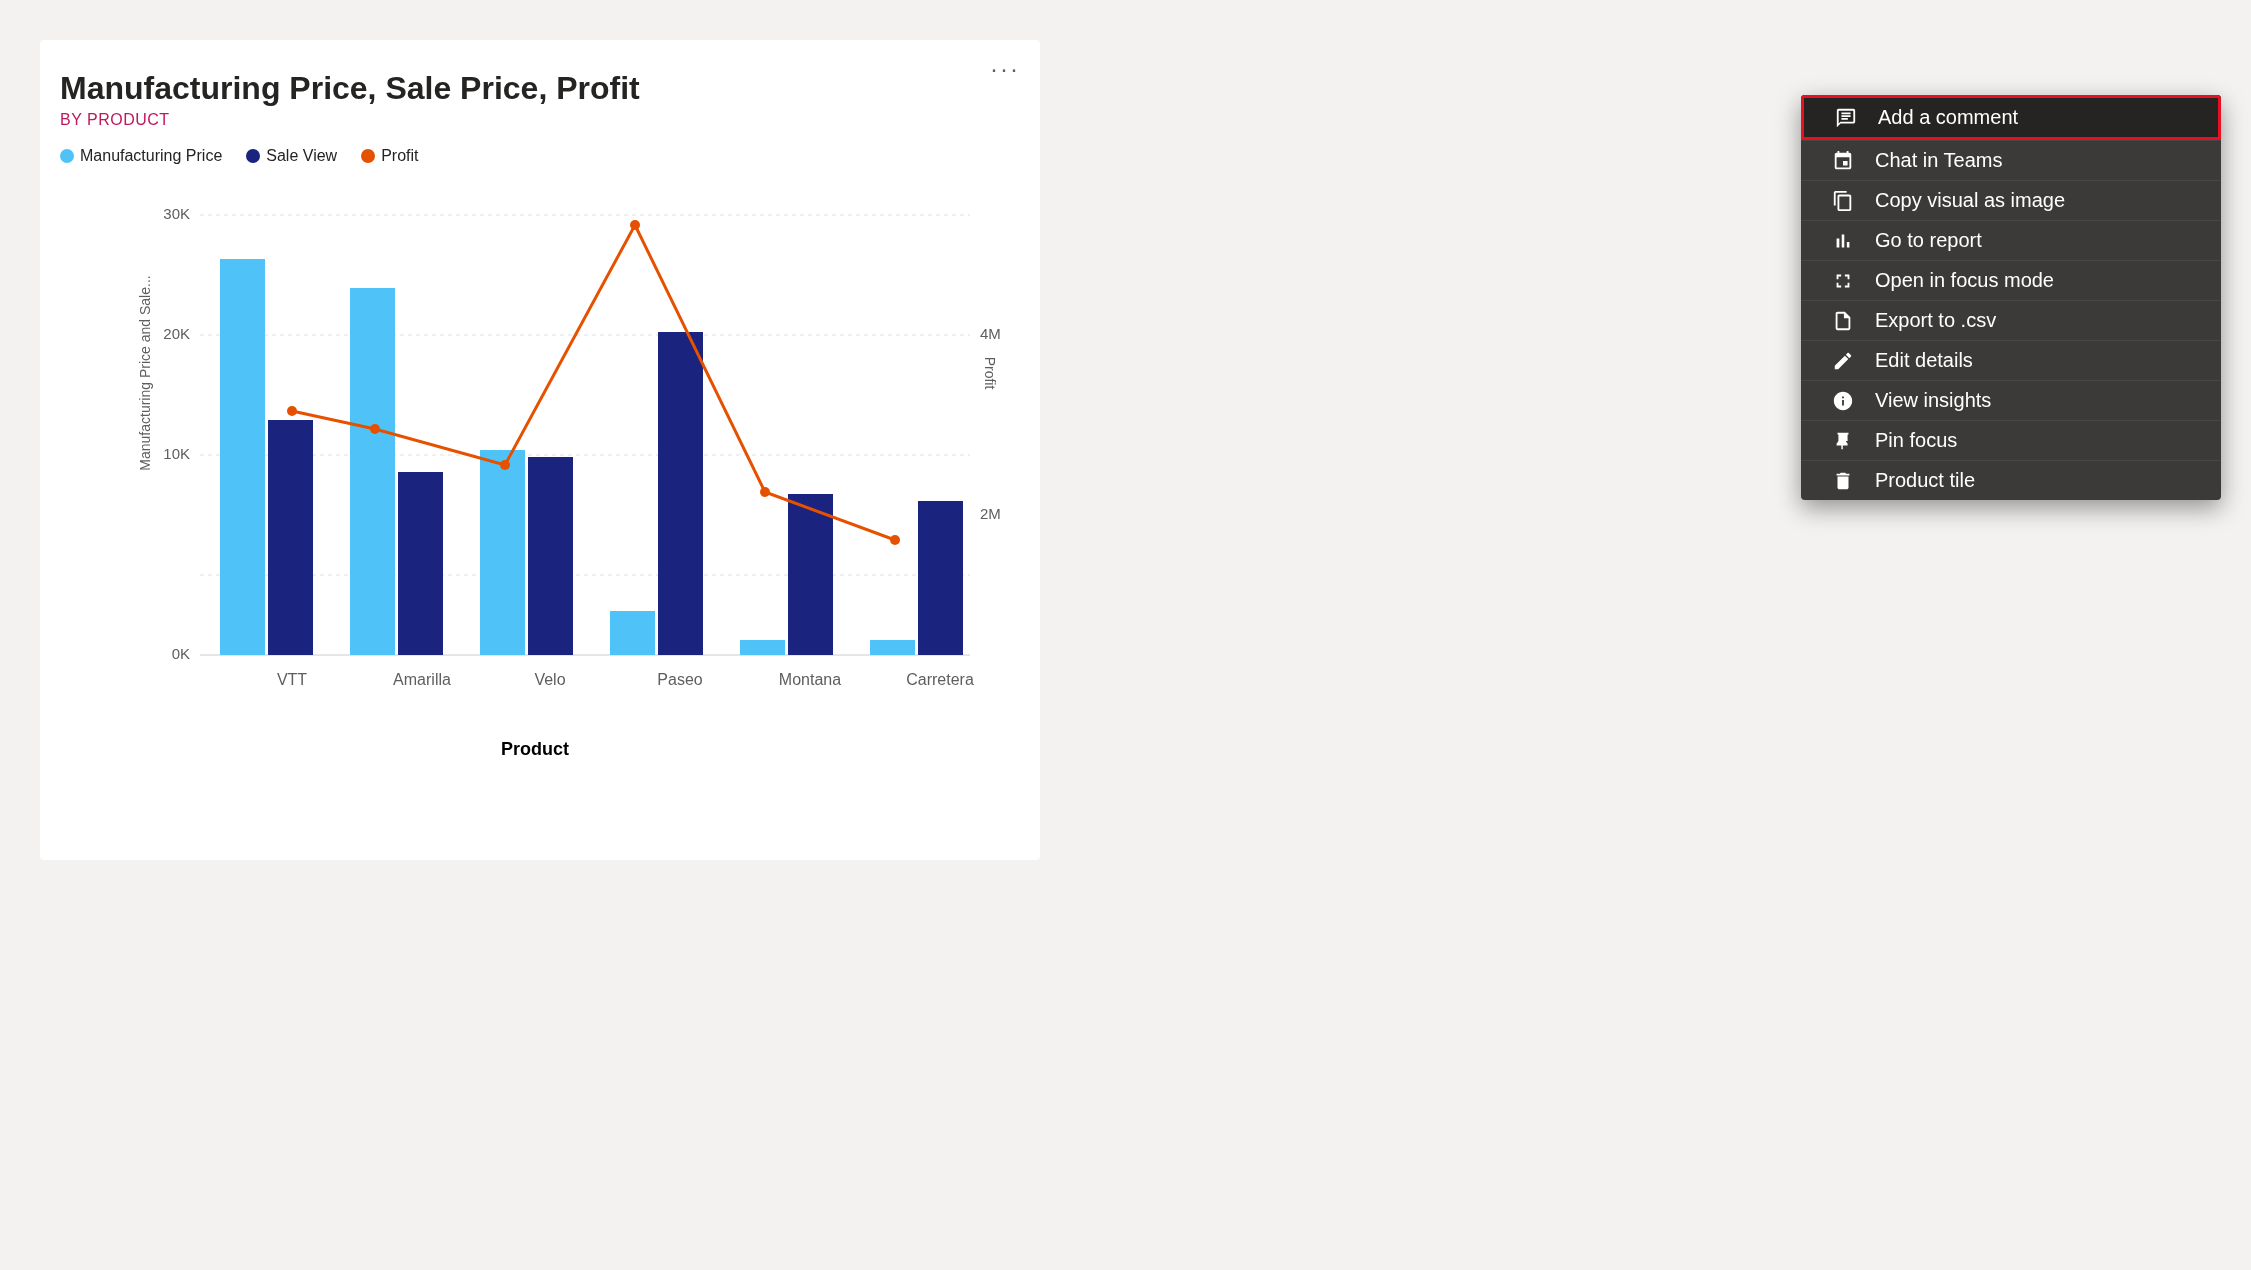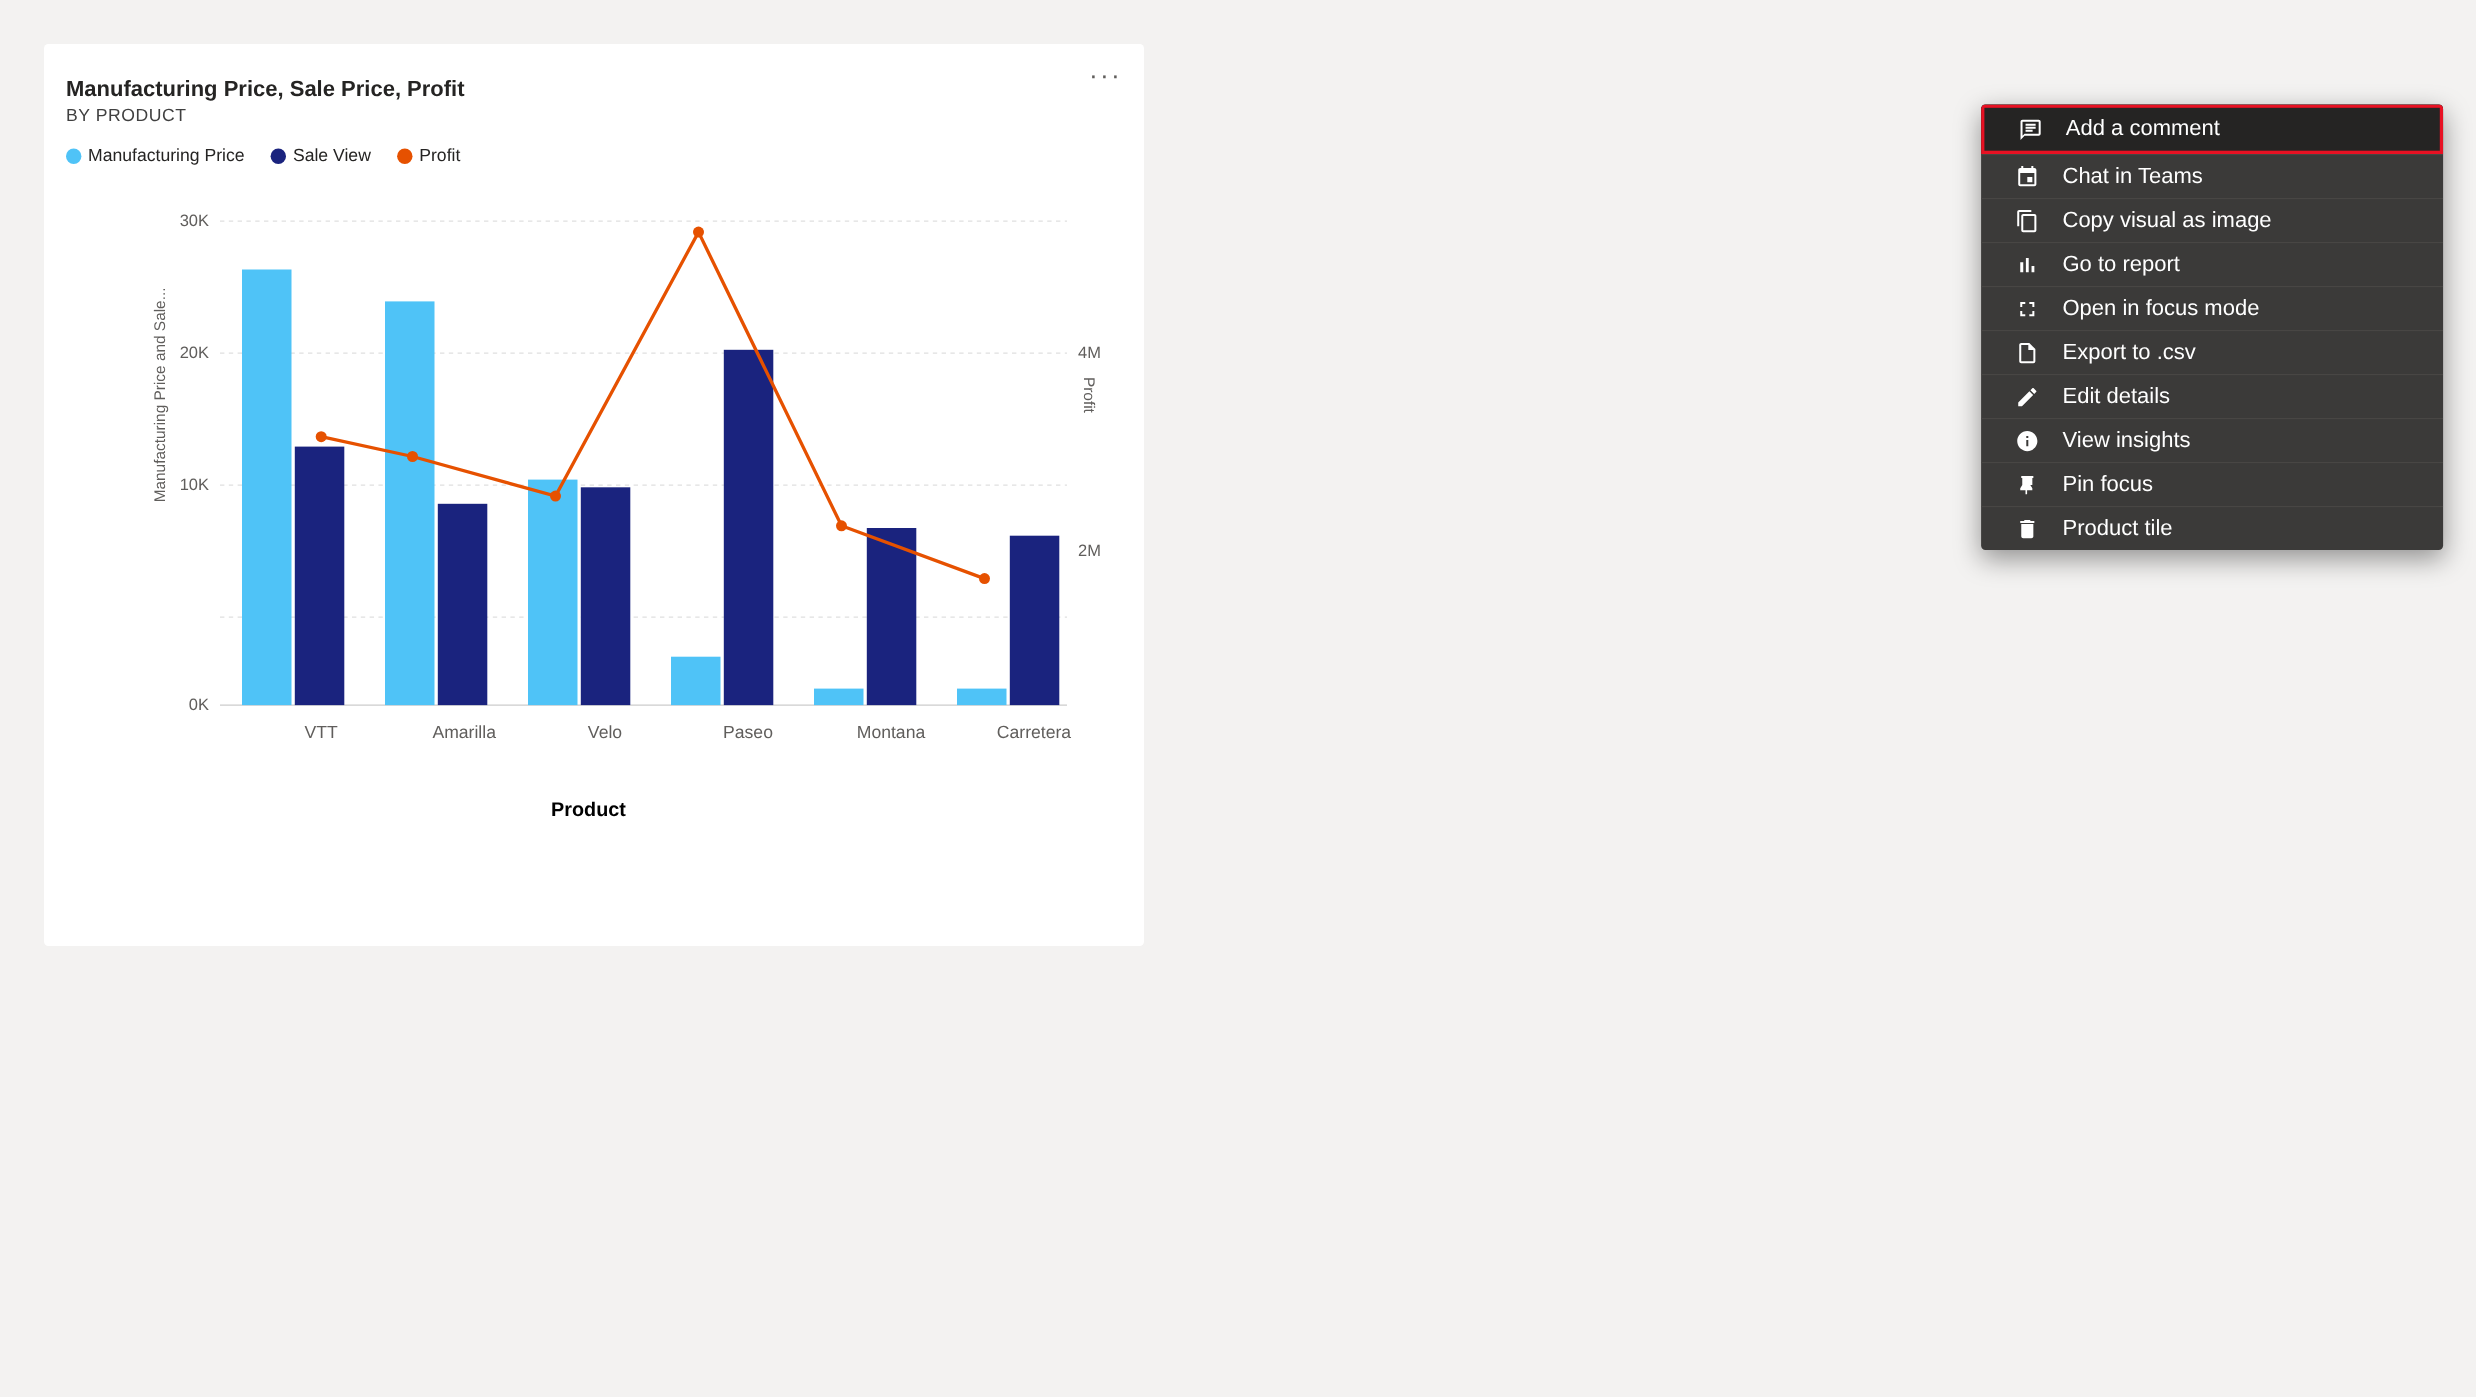--- a/index.html
+++ b/index.html
@@ -15,28 +15,28 @@
       position: absolute;
       top: 40px;
       left: 40px;
       width: 1000px;
       height: 820px;
       background: #fff;
       border-radius: 4px;
       padding: 30px 30px 20px 20px;
     }
     .chart-title {
-      font-size: 20px;
+      font-size: 32px;
       font-weight: 600;
       color: #252423;
       margin-bottom: 4px;
     }
     .chart-subtitle {
       font-size: 16px;
-      color: #404040;
+      color: #be185d;
       text-transform: uppercase;
       letter-spacing: 0.5px;
       margin-bottom: 18px;
     }
     .legend {
       display: flex;
       gap: 24px;
       margin-bottom: 0;
       align-items: center;
     }

